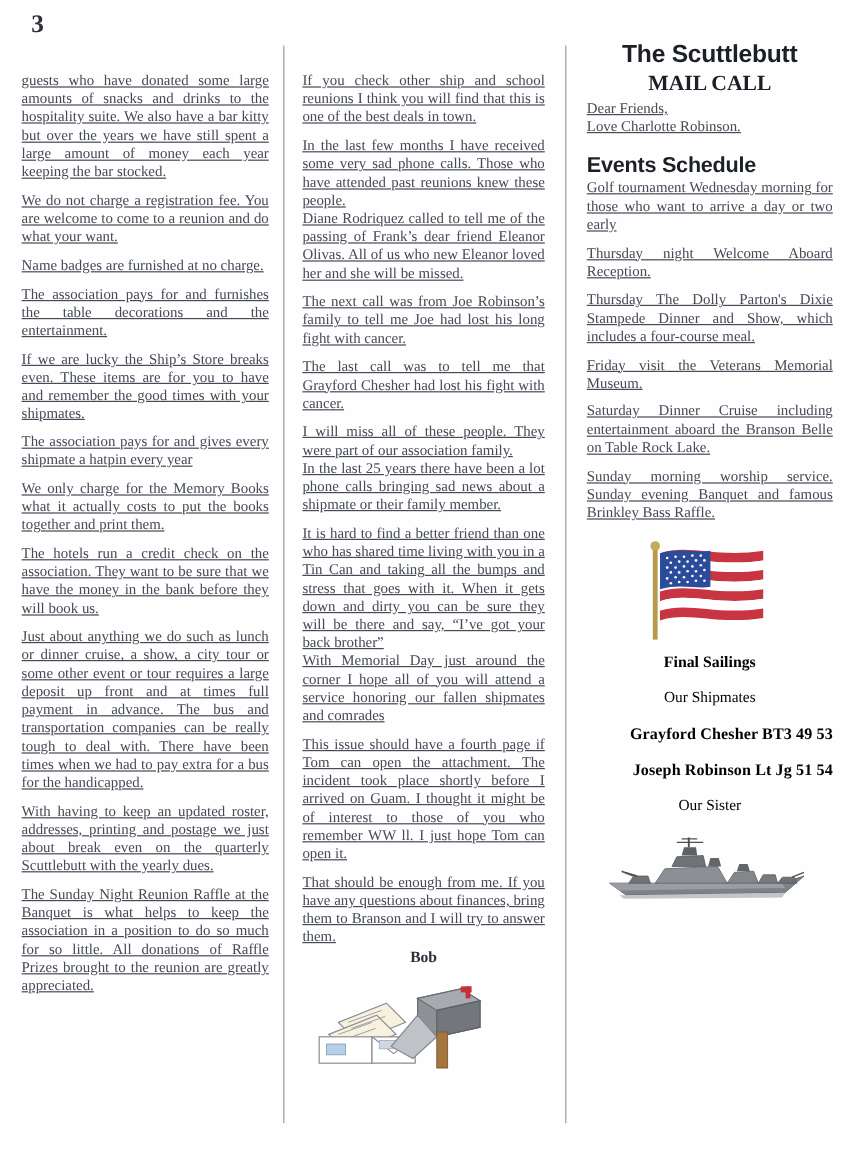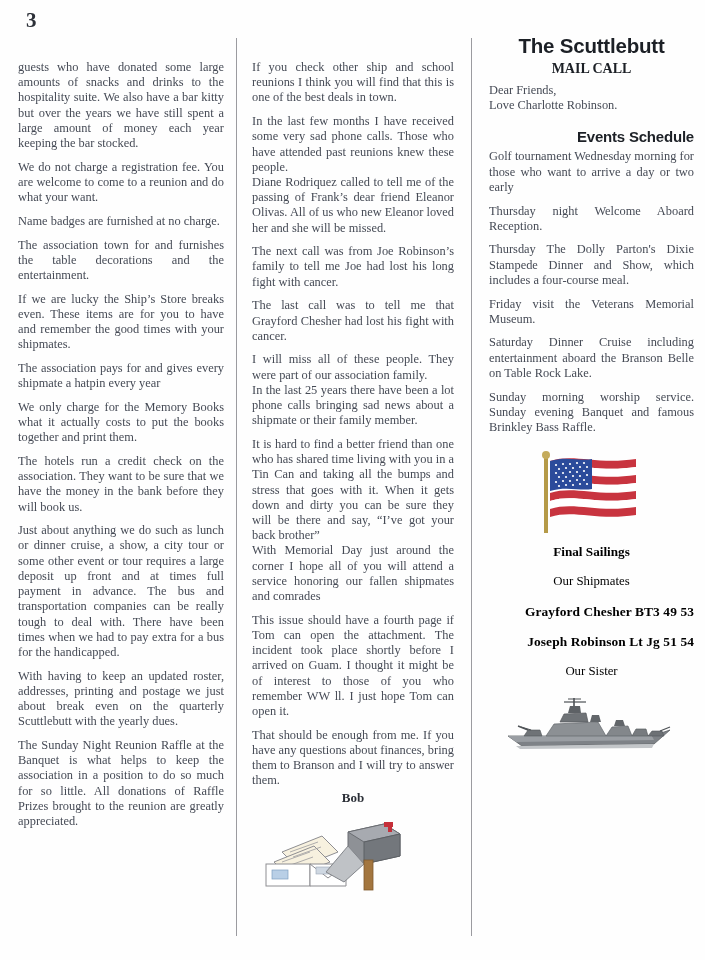--- a/index.html
+++ b/index.html
@@ -66,52 +66,53 @@
 
   
   p.body {
     margin: 0 0 8.5px 0;
     font-size: 12.4px;
     line-height: 15.2px;
     text-align: justify;
     text-justify: inter-word;
     color: #454a55;
     hyphens: none;
+    text-decoration: underline;
   }
   p.body.tight { margin-bottom: 0; }
   p.body.nogap { margin-top: 0; }
 
   
   .masthead {
     text-align: center;
     font-family: "Liberation Sans", sans-serif;
     font-weight: bold;
     font-size: 20.5px;
     line-height: 24px;
     color: #1c2026;
     margin: 0 0 1px 0;
     letter-spacing: -0.2px;
   }
   .mailcall {
     text-align: center;
     font-family: "Liberation Serif", serif;
     font-weight: bold;
-    font-size: 14px;
+    font-size: 18px;
     line-height: 20px;
     color: #1c2026;
     margin: 0 0 4px 0;
   }
   .section-head {
     font-family: "Liberation Sans", sans-serif;
     font-weight: bold;
-    font-size: 15px;
+    font-size: 18px;
     line-height: 20px;
     color: #1c2026;
     margin: 14px 0 2px 0;
-    text-align: right;
+    text-align: left;
     letter-spacing: -0.2px;
   }
 
   
   .memorial {
     margin-top: 6px;
     text-align: center;
   }
   .memorial .line {
     font-size: 12.8px;
@@ -169,21 +170,21 @@
 
   <div class="rule rule-1"></div>
   <div class="rule rule-2"></div>
 
   <div class="columns">
 
     <div class="col col-left">
       <p class="body">guests who have donated some large amounts of snacks and drinks to the hospitality suite.  We also have a bar kitty but over the years we have still spent a large amount of money each year keeping the bar stocked.</p>
       <p class="body">We do not charge a registration fee. You are welcome to come to a reunion and do what your want.</p>
       <p class="body">Name badges are furnished at no charge.</p>
-      <p class="body">The association town for and furnishes the table decorations and the entertainment.</p>
+      <p class="body">The association pays for and furnishes the table decorations and the entertainment.</p>
       <p class="body">If we are lucky the Ship’s Store breaks even.  These items are for you to have and remember the good times with your shipmates.</p>
       <p class="body">The association pays for and gives every shipmate a hatpin every year</p>
       <p class="body">We only charge for the Memory Books what it actually costs to put the books together and print them.</p>
       <p class="body">The hotels run a credit check on the association.  They want to be sure that we have the money in the bank before they will book us.</p>
       <p class="body">Just about anything we do such as lunch or dinner cruise, a show, a city tour or some other event or tour requires a large deposit up front and at times full payment in advance.      The bus and transportation companies can be really tough to deal with.  There have been times when we had to pay extra for a bus for the handicapped.</p>
       <p class="body">With having to keep an updated roster, addresses, printing and postage we just about break even on the quarterly Scuttlebutt with the yearly dues.</p>
       <p class="body">The Sunday Night Reunion Raffle at the Banquet is what helps to keep the association in a position to do so much for so little.  All donations of Raffle Prizes brought to the reunion are greatly appreciated.</p>
     </div>
 
     <div class="col col-mid">

